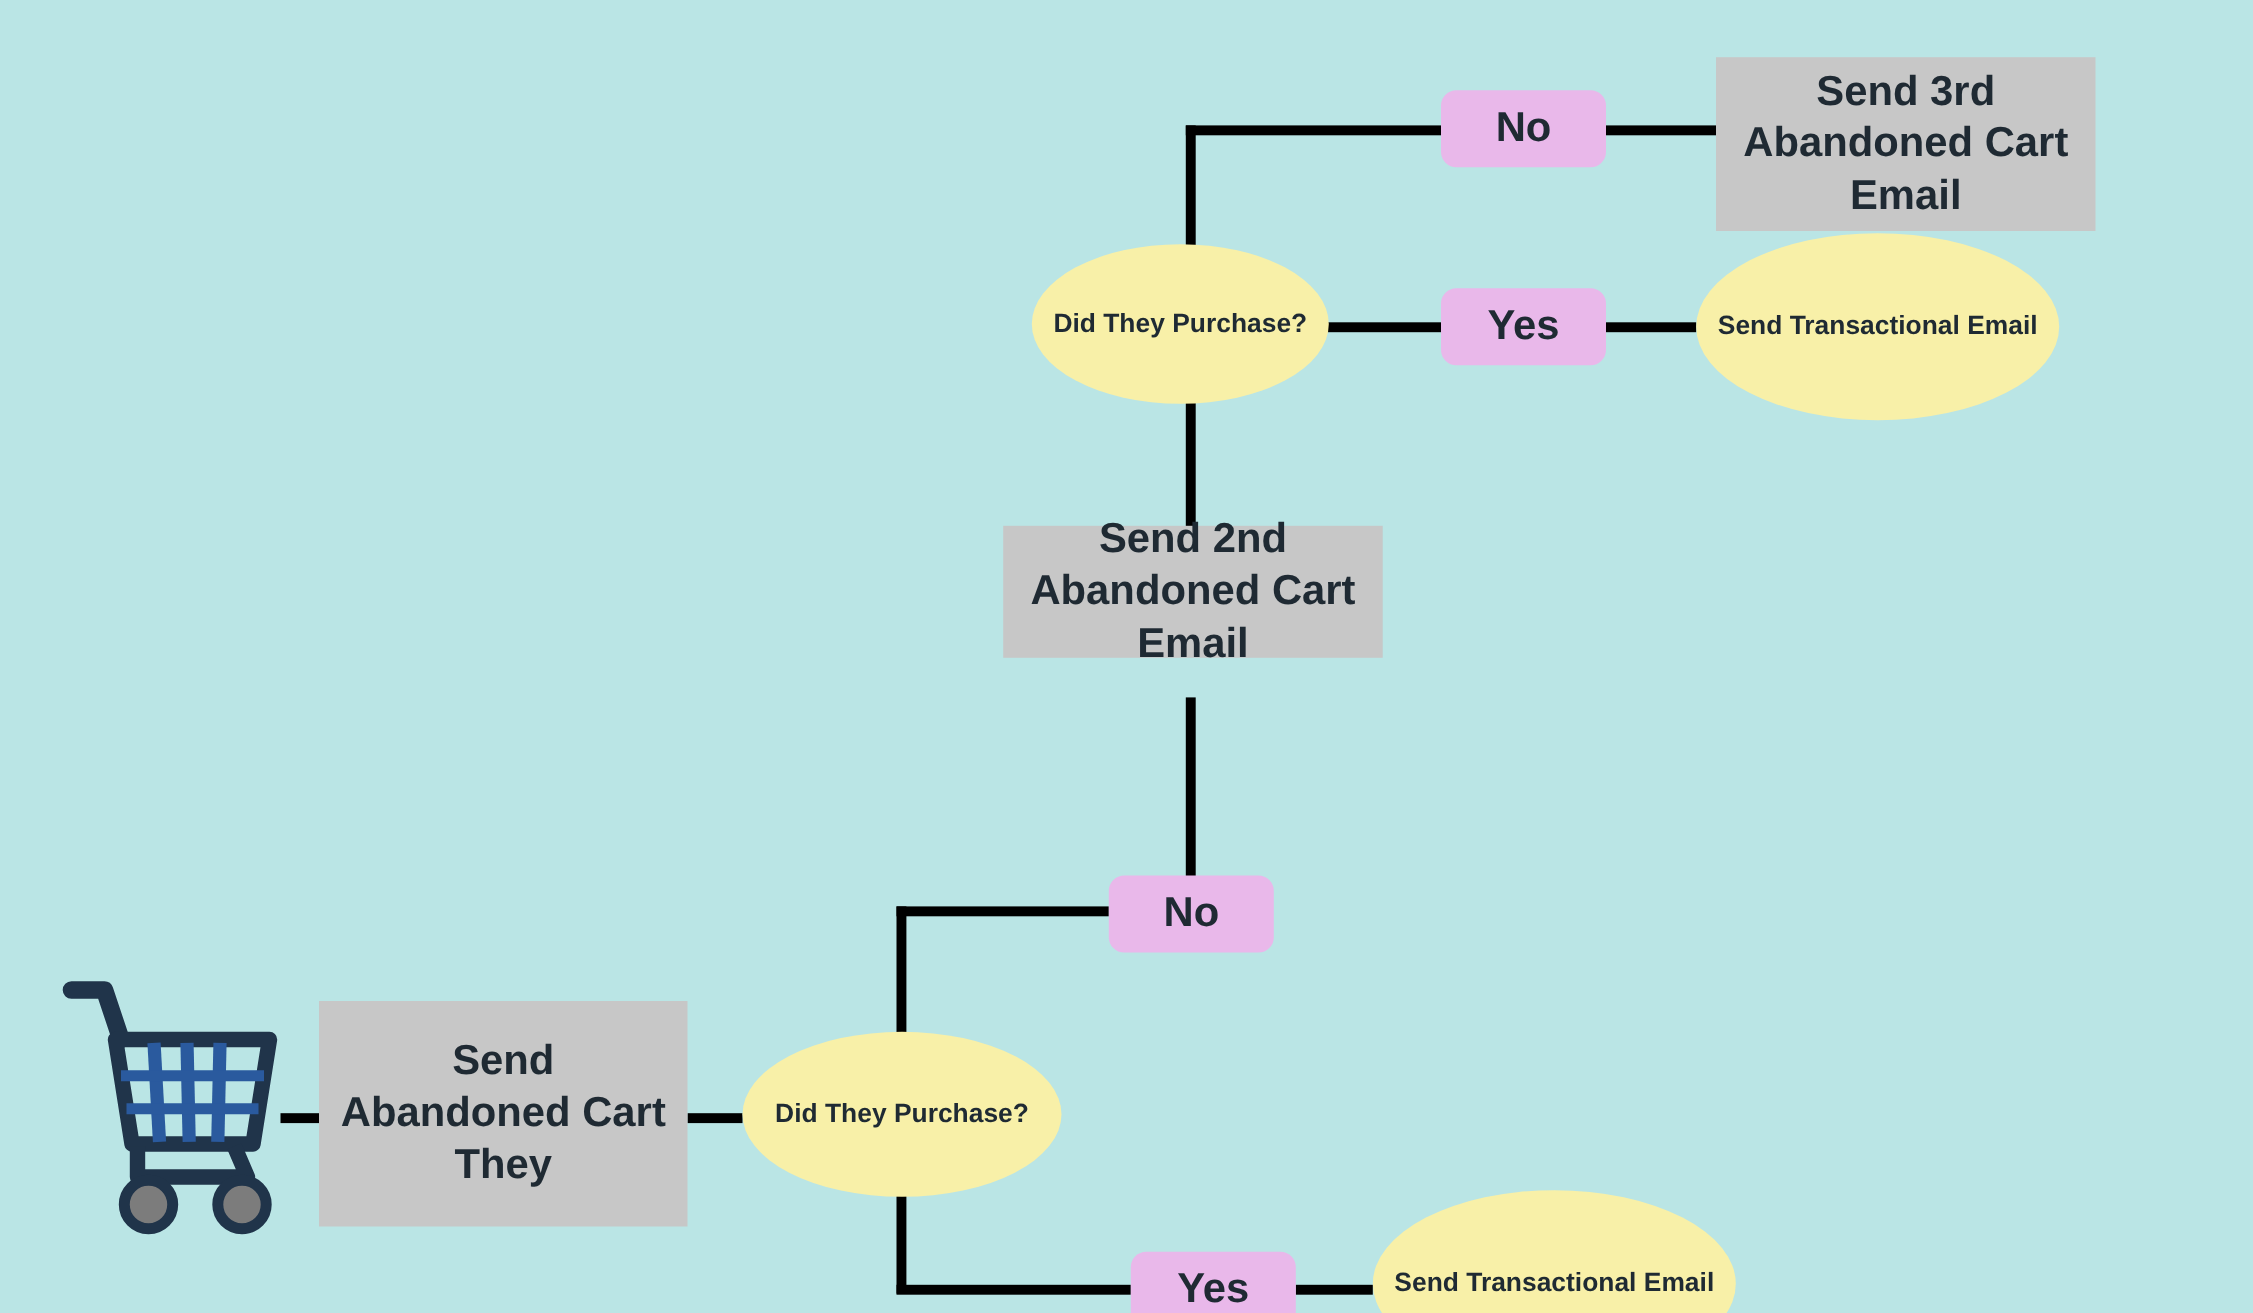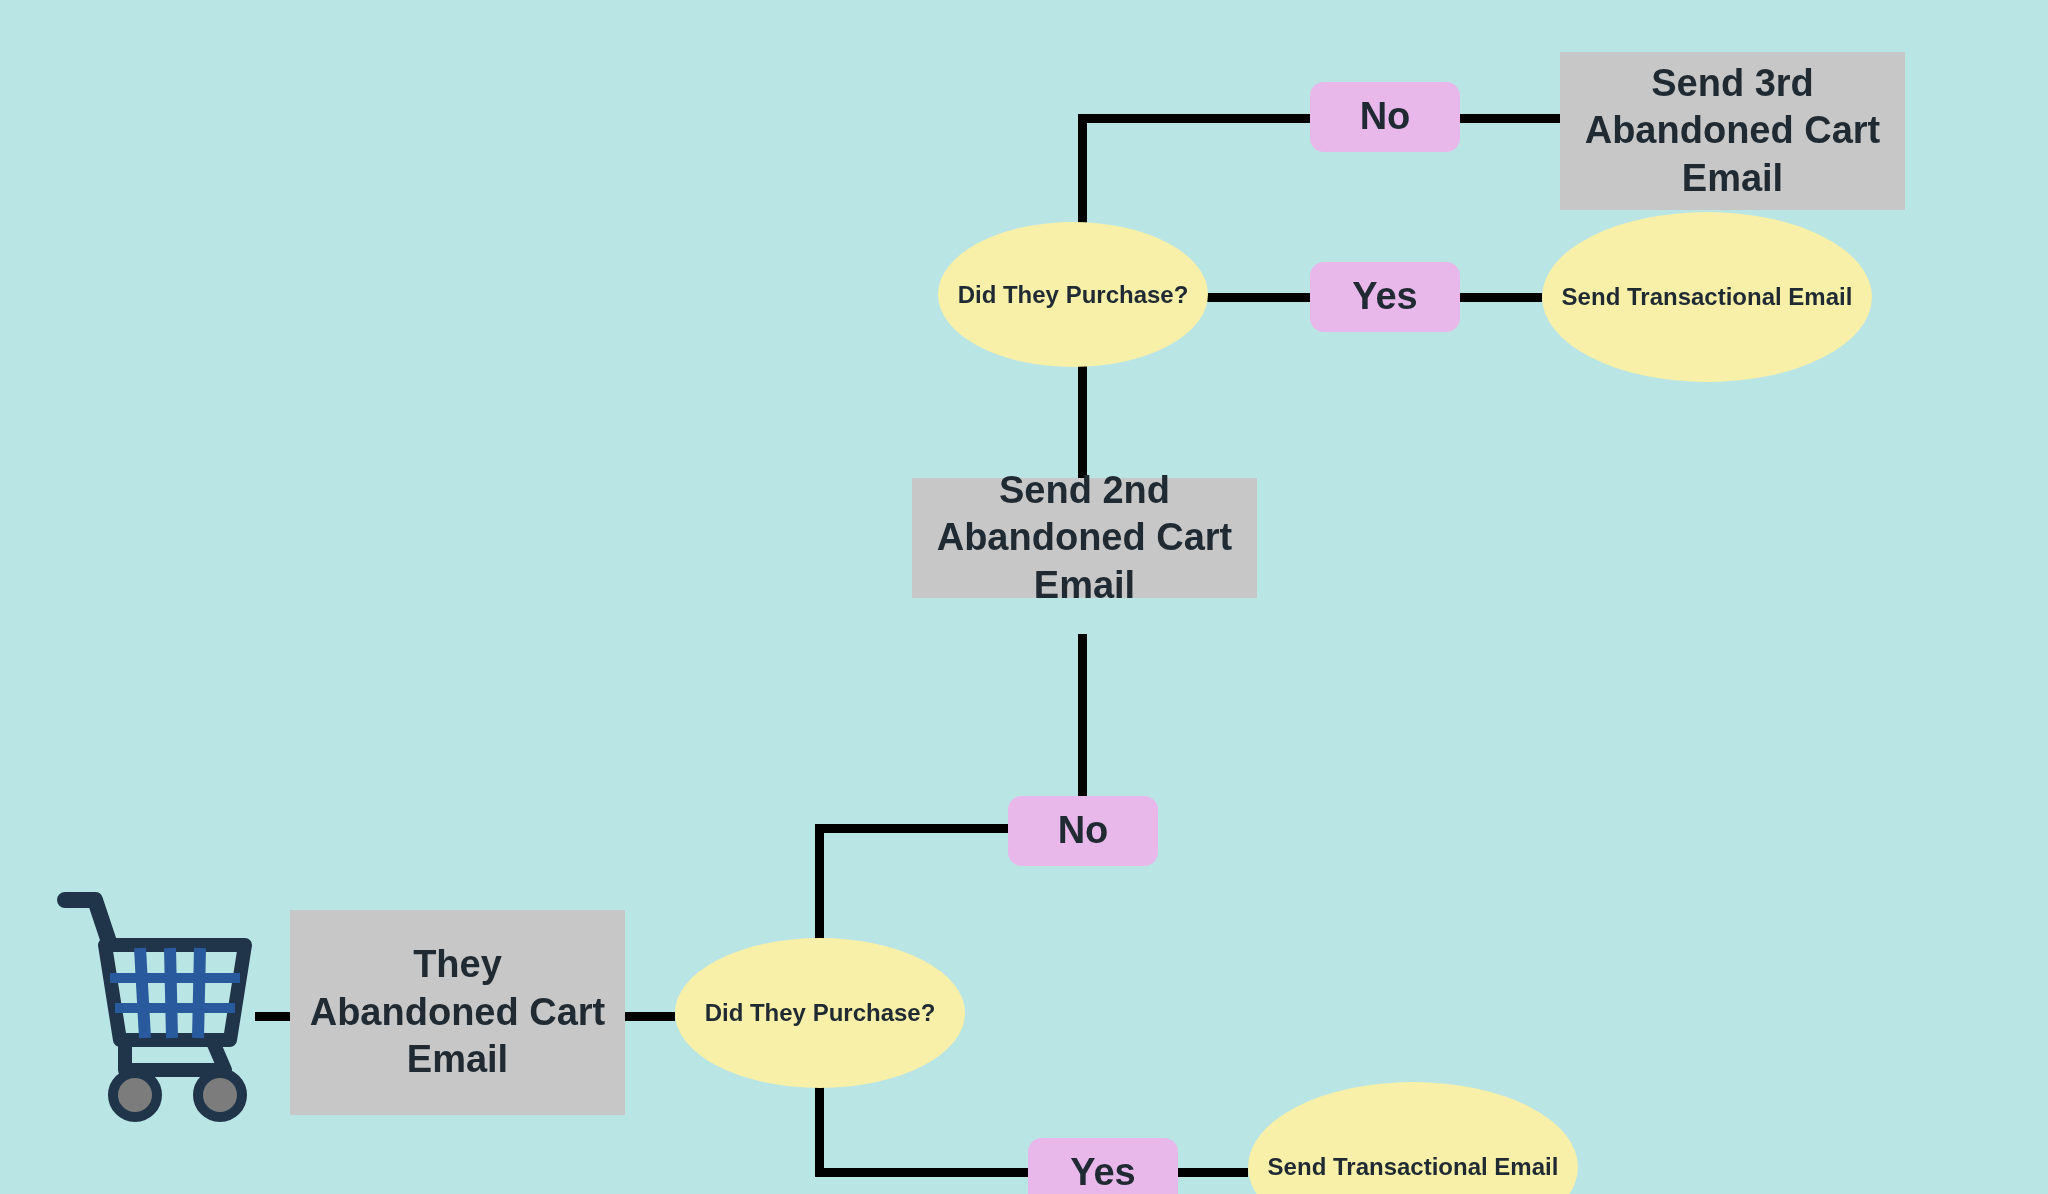--- a/index.html
+++ b/index.html
@@ -84,21 +84,21 @@
       <line x1="75" y1="108" x2="205" y2="108" stroke="#2a5a9e" stroke-width="10"></line>
       <line x1="80" y1="138" x2="200" y2="138" stroke="#2a5a9e" stroke-width="10"></line>
 
       <path d="M90 172 L90 200 L190 200 L178 172" fill="none" stroke="#20344a" stroke-width="14" stroke-linejoin="round"></path>
 
       <circle cx="100" cy="225" r="22" fill="#7c7c7c" stroke="#20344a" stroke-width="10"></circle>
       <circle cx="185" cy="225" r="22" fill="#7c7c7c" stroke="#20344a" stroke-width="10"></circle>
     </svg>
   </div>
 
-  <div class="node rect-grey fs-38" style="left:290px; top:910px; width:335px; height:205px; padding:18px;">They Abandoned Cart  Email</div>
+  <div class="node rect-grey fs-38" style="left:290px; top:910px; width:335px; height:205px; padding:18px;">Send Abandoned Cart  They</div>
 
   <div class="node ellipse shape fs-36" style="left:675px; top:938px; width:290px; height:150px; padding:10px;">Did They Purchase?</div>
 
   <div class="node rect-pink fs-38" style="left:1008px; top:796px; width:150px; height:70px;">No</div>
 
   <div class="node rect-pink fs-38" style="left:1028px; top:1138px; width:150px; height:70px;">Yes</div>
 
   <div class="node ellipse shape fs-36" style="left:1248px; top:1082px; width:330px; height:170px; padding:10px;">Send Transactional Email</div>
 
   <div class="node rect-grey fs-38" style="left:912px; top:478px; width:345px; height:120px; padding:14px;">Send 2nd Abandoned Cart Email</div>

